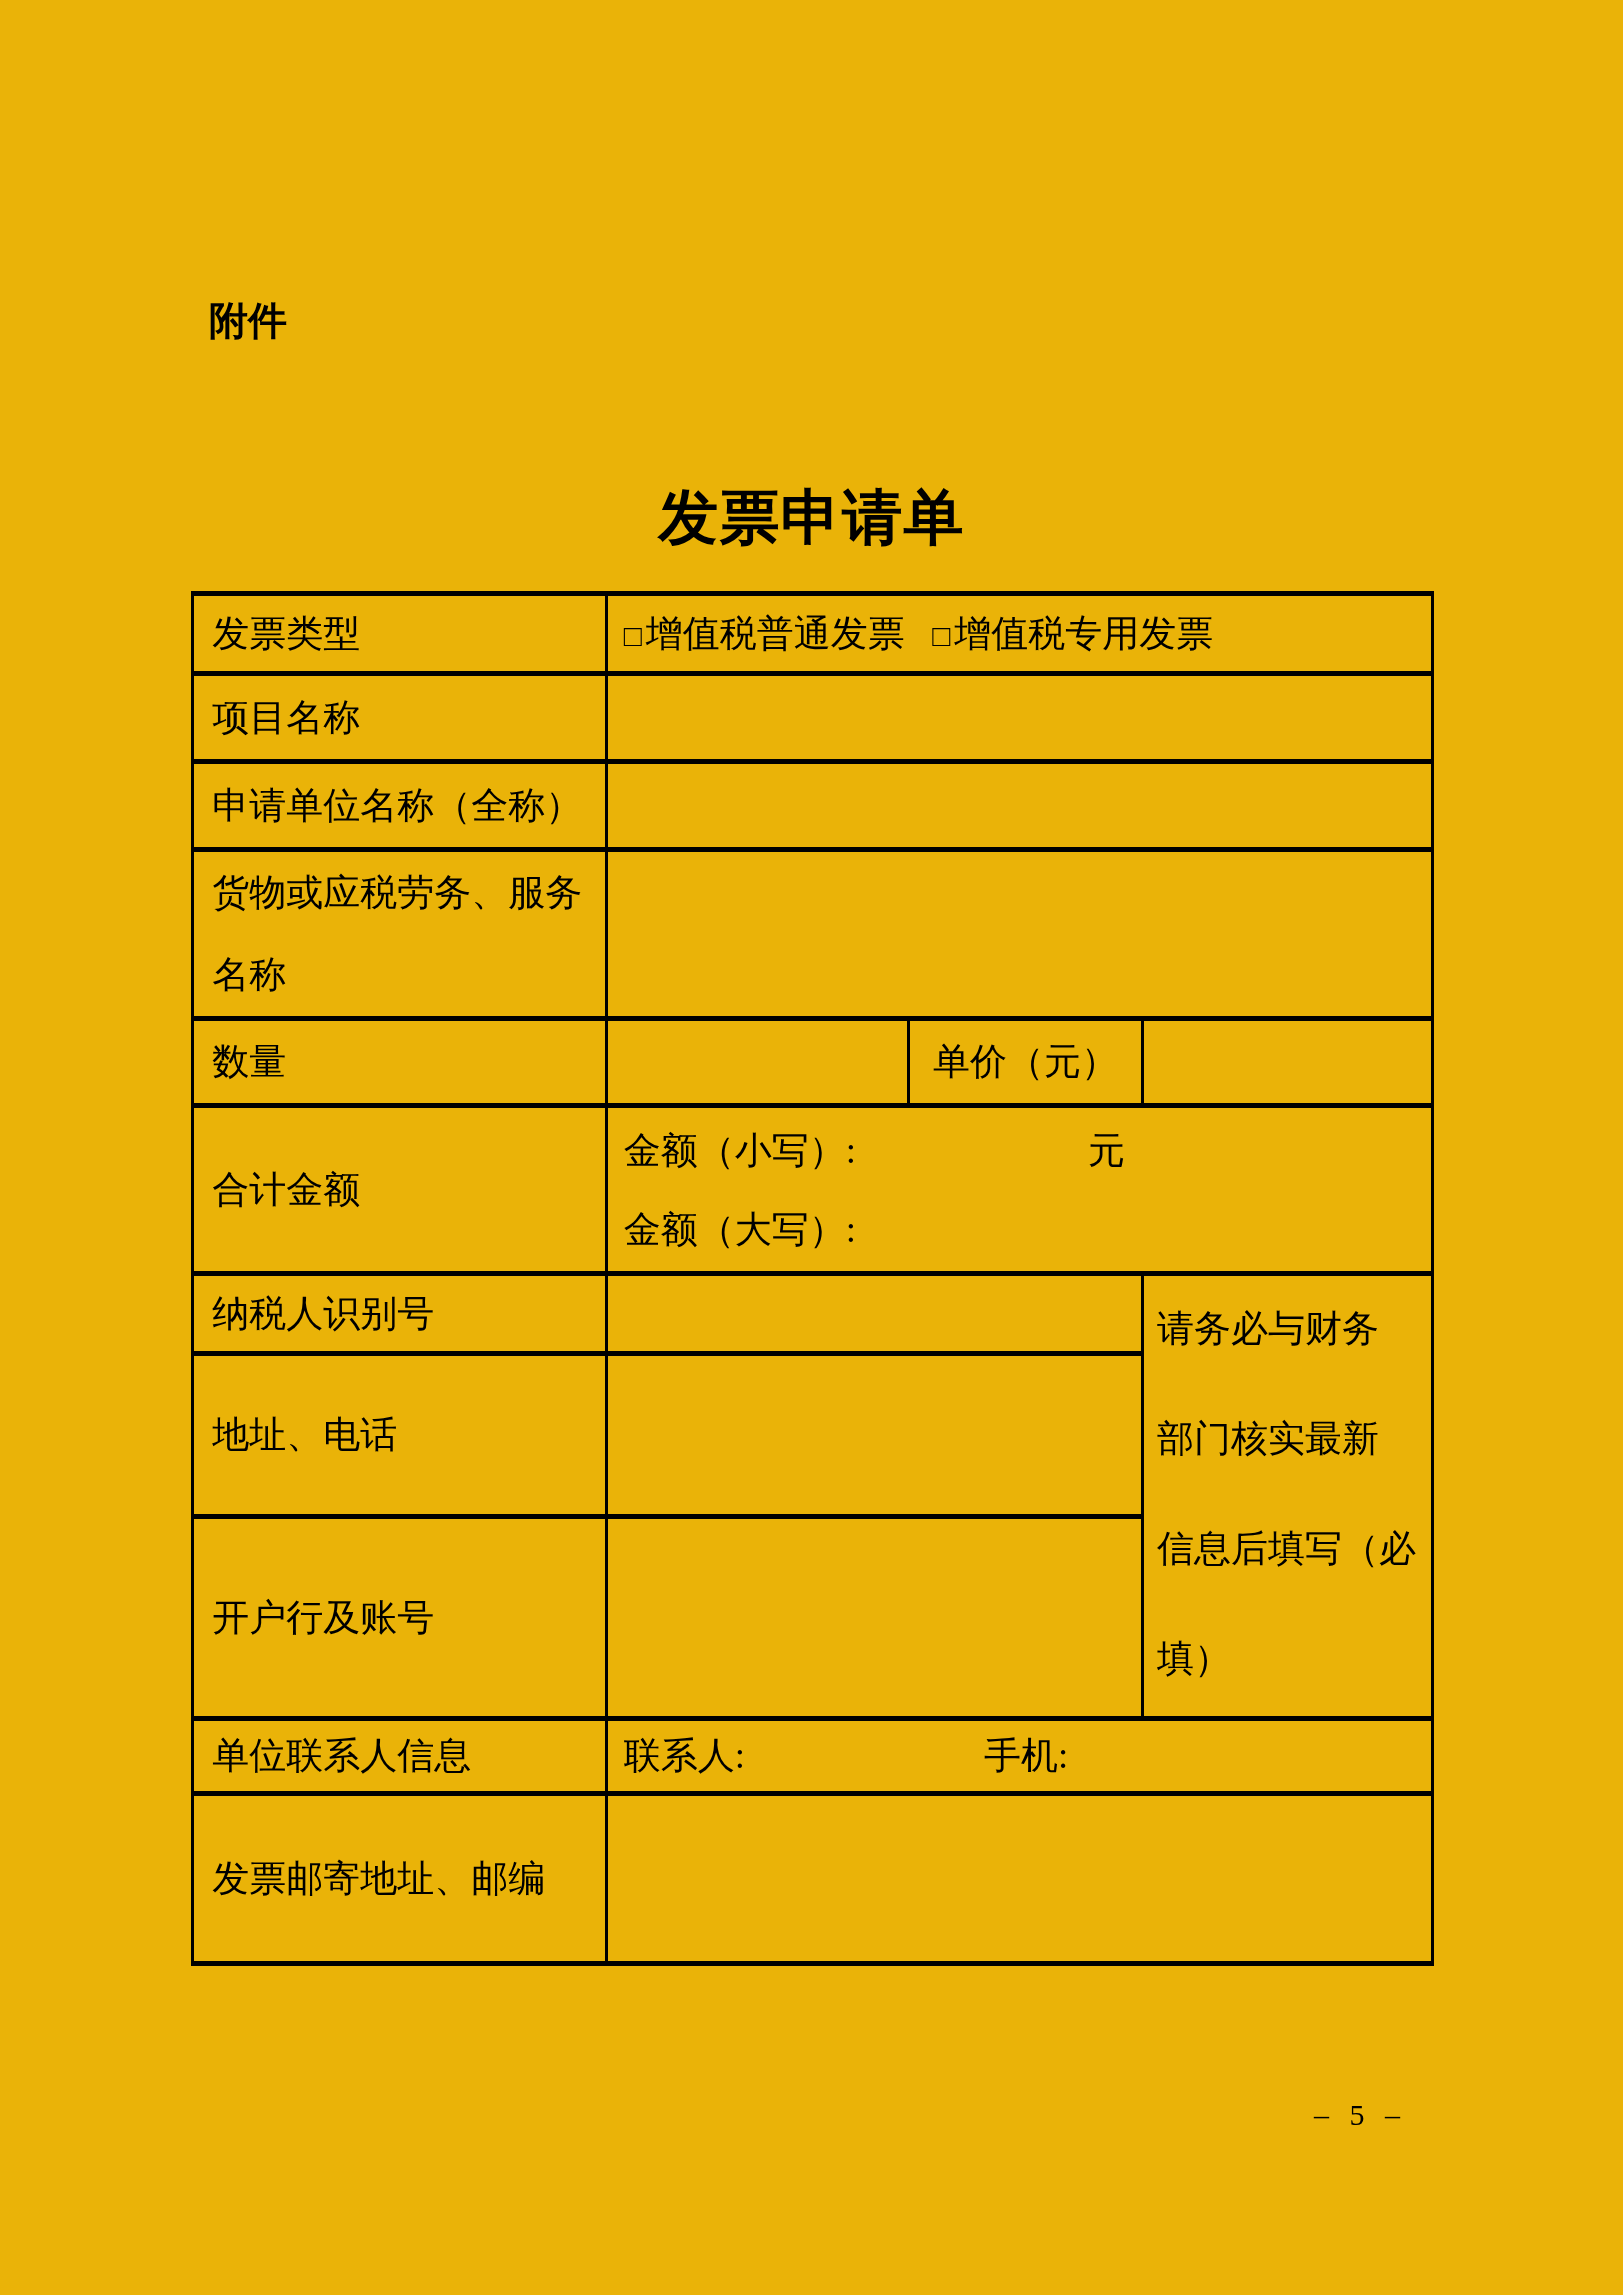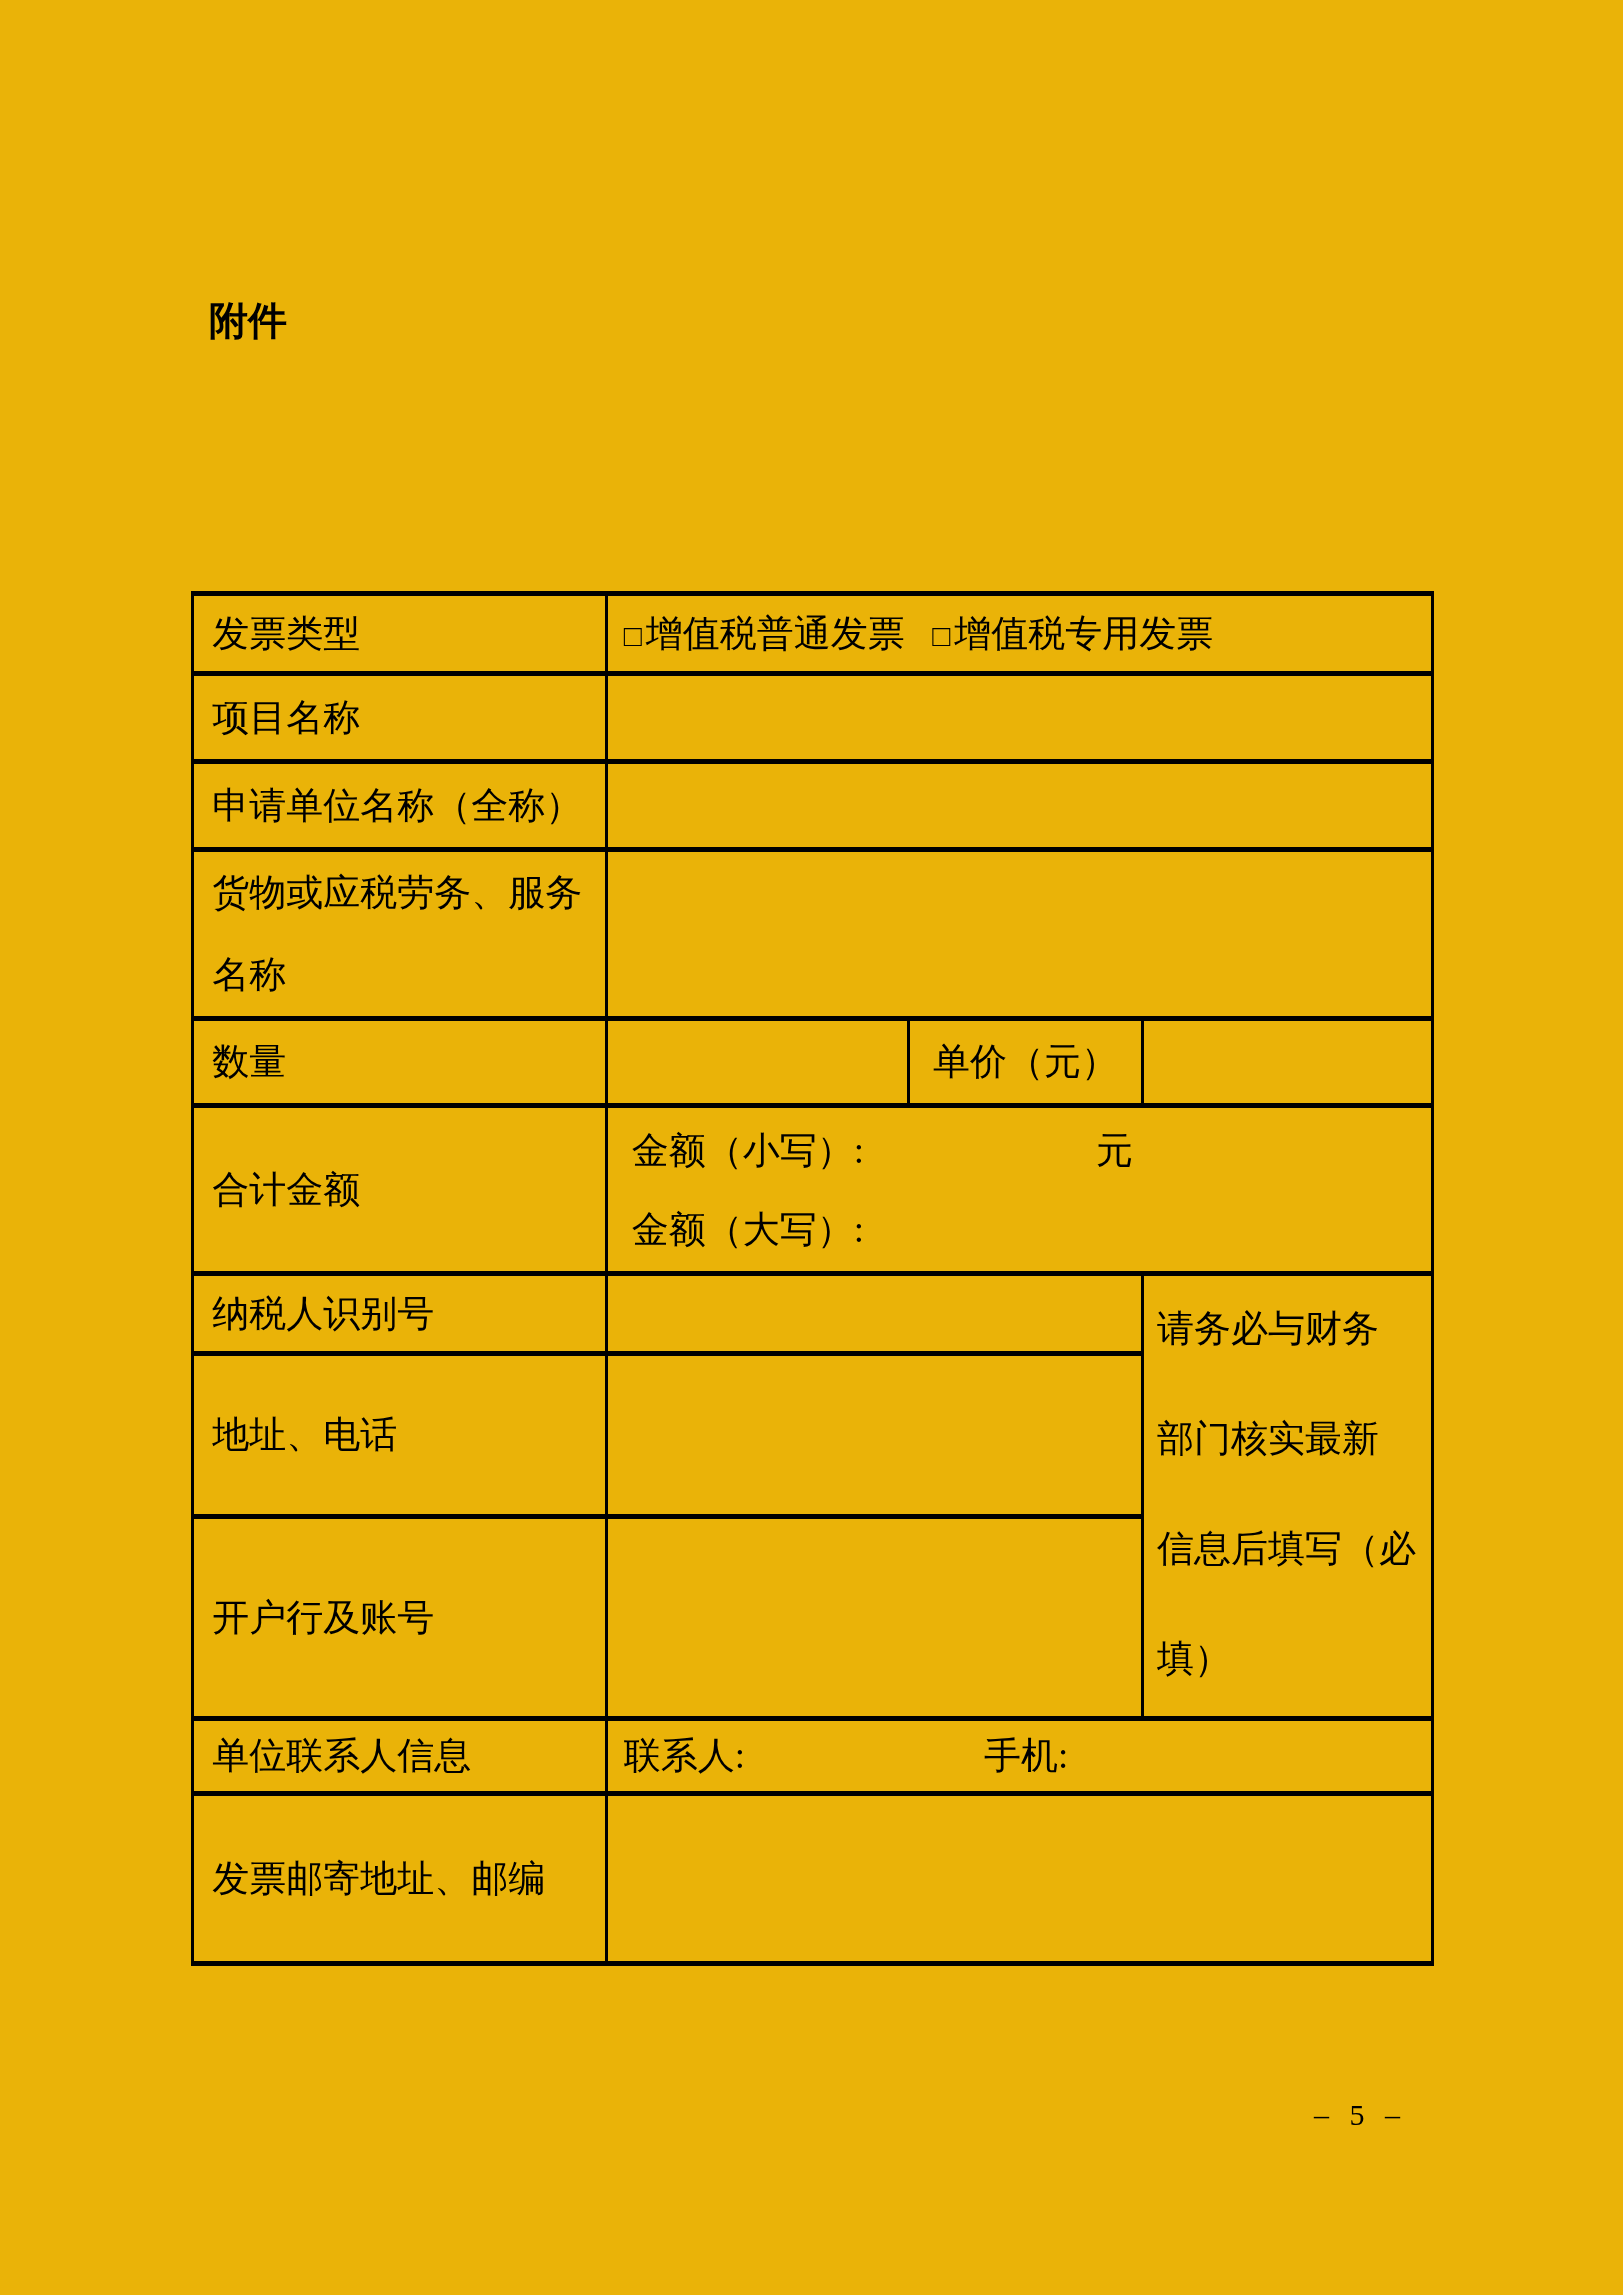--- a/index.html
+++ b/index.html
@@ -12,34 +12,35 @@
   table.form{position:absolute;left:191px;top:591px;width:1239px;
         border-collapse:collapse;table-layout:fixed;font-size:37px;}
   td{border:3.3px solid #000;border-top-width:5.2px;border-bottom-width:5.2px;
      vertical-align:middle;padding:0;overflow:hidden;}
   td.lbl{padding-left:18.3px;margin-left:48px;}
   td.val{padding-left:15.7px;}
   td.center{text-align:center;}
   .cb{font-size:30px;margin-right:3.9px;}
   .opt2{margin-left:18.3px;}
   .goods-line{line-height:82px;}
-  .amount-line{line-height:79px;margin-left:8px;}
+  .amount-line{line-height:79px;}
   .amount-unit{margin-left:232px;}
   td.note{line-height:110px;padding-left:13px;padding-right:7.9px;}
   .note-line{white-space:nowrap;font-family:Liberation Mono, monospace;}
   .mobile{margin-left:239px;}
   .pageno{position:absolute;left:1314px;top:2098px;font-size:30px;letter-spacing:6.5px;}
 </style>
 </head>
 <body>
 
 <div class="page">
 
   <div class="attachment">附件</div>
 
+  <div class="doc-title">发票申请单</div>
 
   <table class="form">
     <colgroup>
       <col style="width:414px">
         <col style="width:302px">
         <col style="width:234px">
         <col style="width:290px">
     </colgroup>
 
     <tbody>

